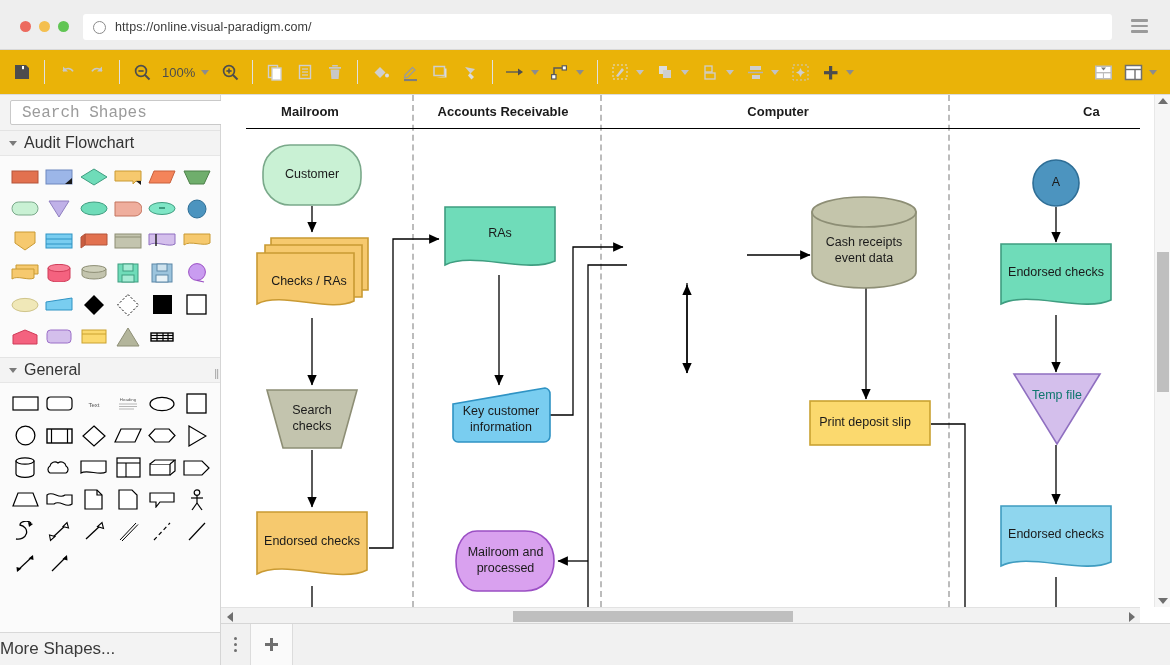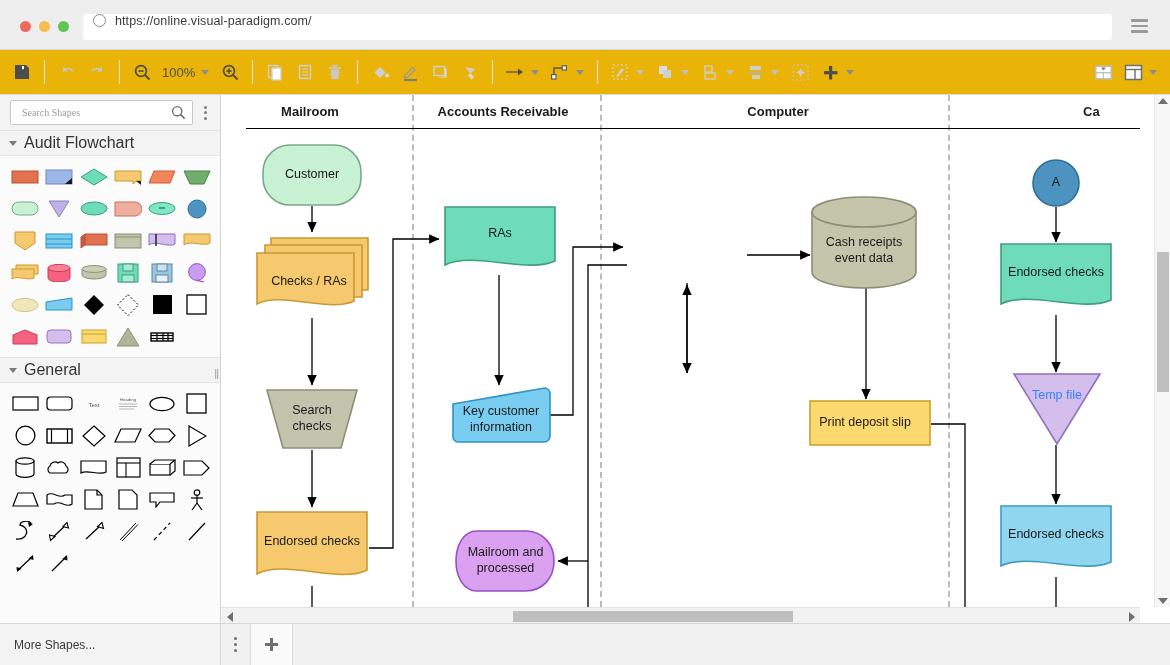--- a/index.html
+++ b/index.html
@@ -27,21 +27,21 @@
     display: flex; gap: 8px; align-items: center;
   }
   .dot { width: 11px; height: 11px; border-radius: 50%; }
   .dot.red { background: #ec6a5e; }
   .dot.yellow { background: #f4bf4f; }
   .dot.green { background: #61c554; }
   .urlbar {
     position: absolute; left: 83px; top: 14px;
     width: 1029px; height: 26px;
     background: #ffffff; border-radius: 3px;
-    display: flex; align-items: flex-start;
+    display: flex; align-items: center;
     padding: 0 10px;
   }
   .url-icon {
     width: 13px; height: 13px; border: 1.6px solid #8b8b8b;
     border-radius: 50%; margin-right: 9px; flex: none;
   }
   .url-text {
     font-size: 12.5px; color: #3c3c3c; letter-spacing: .1px;
     white-space: nowrap; overflow: hidden;
   }
@@ -82,22 +82,22 @@
   }
   .search-row {
     height: 36px; display: flex; align-items: center;
     padding: 0 6px 0 10px; background: #f3f3f3; border-bottom: 1px solid #e3e3e3;
   }
   .search-box {
     flex: 1; height: 25px; background: #fff; border: 1px solid #c9c9c9; border-radius: 2px;
     display: flex; align-items: center; padding: 0 6px 0 9px;
   }
   .search-box input {
-    flex: 1; border: 0; outline: 0; font-size: 10px; color: #555;
-    font-family: Liberation Serif, serif; background: transparent;
+    flex: 1; border: 0; outline: 0; font-size: 16px; color: #555;
+    font-family: Liberation Mono, monospace; background: transparent;
   }
   .search-box input::placeholder { color: #9b9b9b; }
   .kebab {
     width: 18px; height: 26px; display: flex; flex-direction: column;
     align-items: center; justify-content: center; gap: 2.5px; margin-left: 3px;
   }
   .kebab i { width: 3px; height: 3px; background: #7d7d7d; border-radius: 50%; display: block; }
 
   .section-head {
     height: 25px; display: flex; align-items: center; padding-left: 9px;
@@ -117,24 +117,24 @@
     height: 23px; display: flex; align-items: center; justify-content: center;
   }
   .shape-cell svg { display: block; }
   .palette-divider { height: 1px; background: #e4e4e4; }
 
   .resize-grip {
     position: absolute; right: 2px; top: 272px;
     font-size: 11px; color: #9e9e9e; letter-spacing: -1px;
   }
   .more-shapes {
-    position: absolute; left: 0; bottom: 0; width: 220px; height: 42px;
+    position: absolute; left: 0; bottom: 0; width: 220px; height: 33px;
     border-top: 1px solid #d8d8d8; background: #f3f3f3;
-    display: flex; align-items: center; padding-left: 14px;
-    font-size: 12px; color: #3a3a3a;
+    display: flex; align-items: center; 
+    font-size: 17px; color: #3a3a3a;
   }
 
   
   .canvas-wrap {
     position: absolute; left: 221px; top: 95px;
     width: 949px; height: 570px; background: #ffffff;
   }
   .canvas {
     position: absolute; left: 0; top: 0; width: 919px; height: 512px;
     overflow: hidden; background: #ffffff;
@@ -988,21 +988,21 @@
         <svg width="114" height="74">
             <path d="M2 2 h110 v56 c-27 13 -83 -10 -110 4z" fill="#6fdcb9" stroke="#3f9d80" stroke-width="1.6"></path>
           </svg>
         <span class="lbl" style="padding-bottom:12px">Endorsed checks</span>
       </div>
 
       <div class="node" style="left:790px;top:277px;width:92px;height:74px">
         <svg width="92" height="74">
             <path d="M3 2 h86 L46 72z" fill="#d4bfec" stroke="#8f6fc0" stroke-width="1.6"></path>
           </svg>
-        <span class="lbl" style="padding-bottom:26px;color:#3b82f6">Temp file</span>
+        <span class="lbl" style="padding-bottom:26px;color:#0f766e">Temp file</span>
       </div>
 
       <div class="node" style="left:778px;top:409px;width:114px;height:74px">
         <svg width="114" height="74">
             <path d="M2 2 h110 v56 c-27 13 -83 -10 -110 4z" fill="#8fd6ee" stroke="#3f9cc0" stroke-width="1.6"></path>
           </svg>
         <span class="lbl" style="padding-bottom:12px">Endorsed checks</span>
       </div>
     </div>
 

